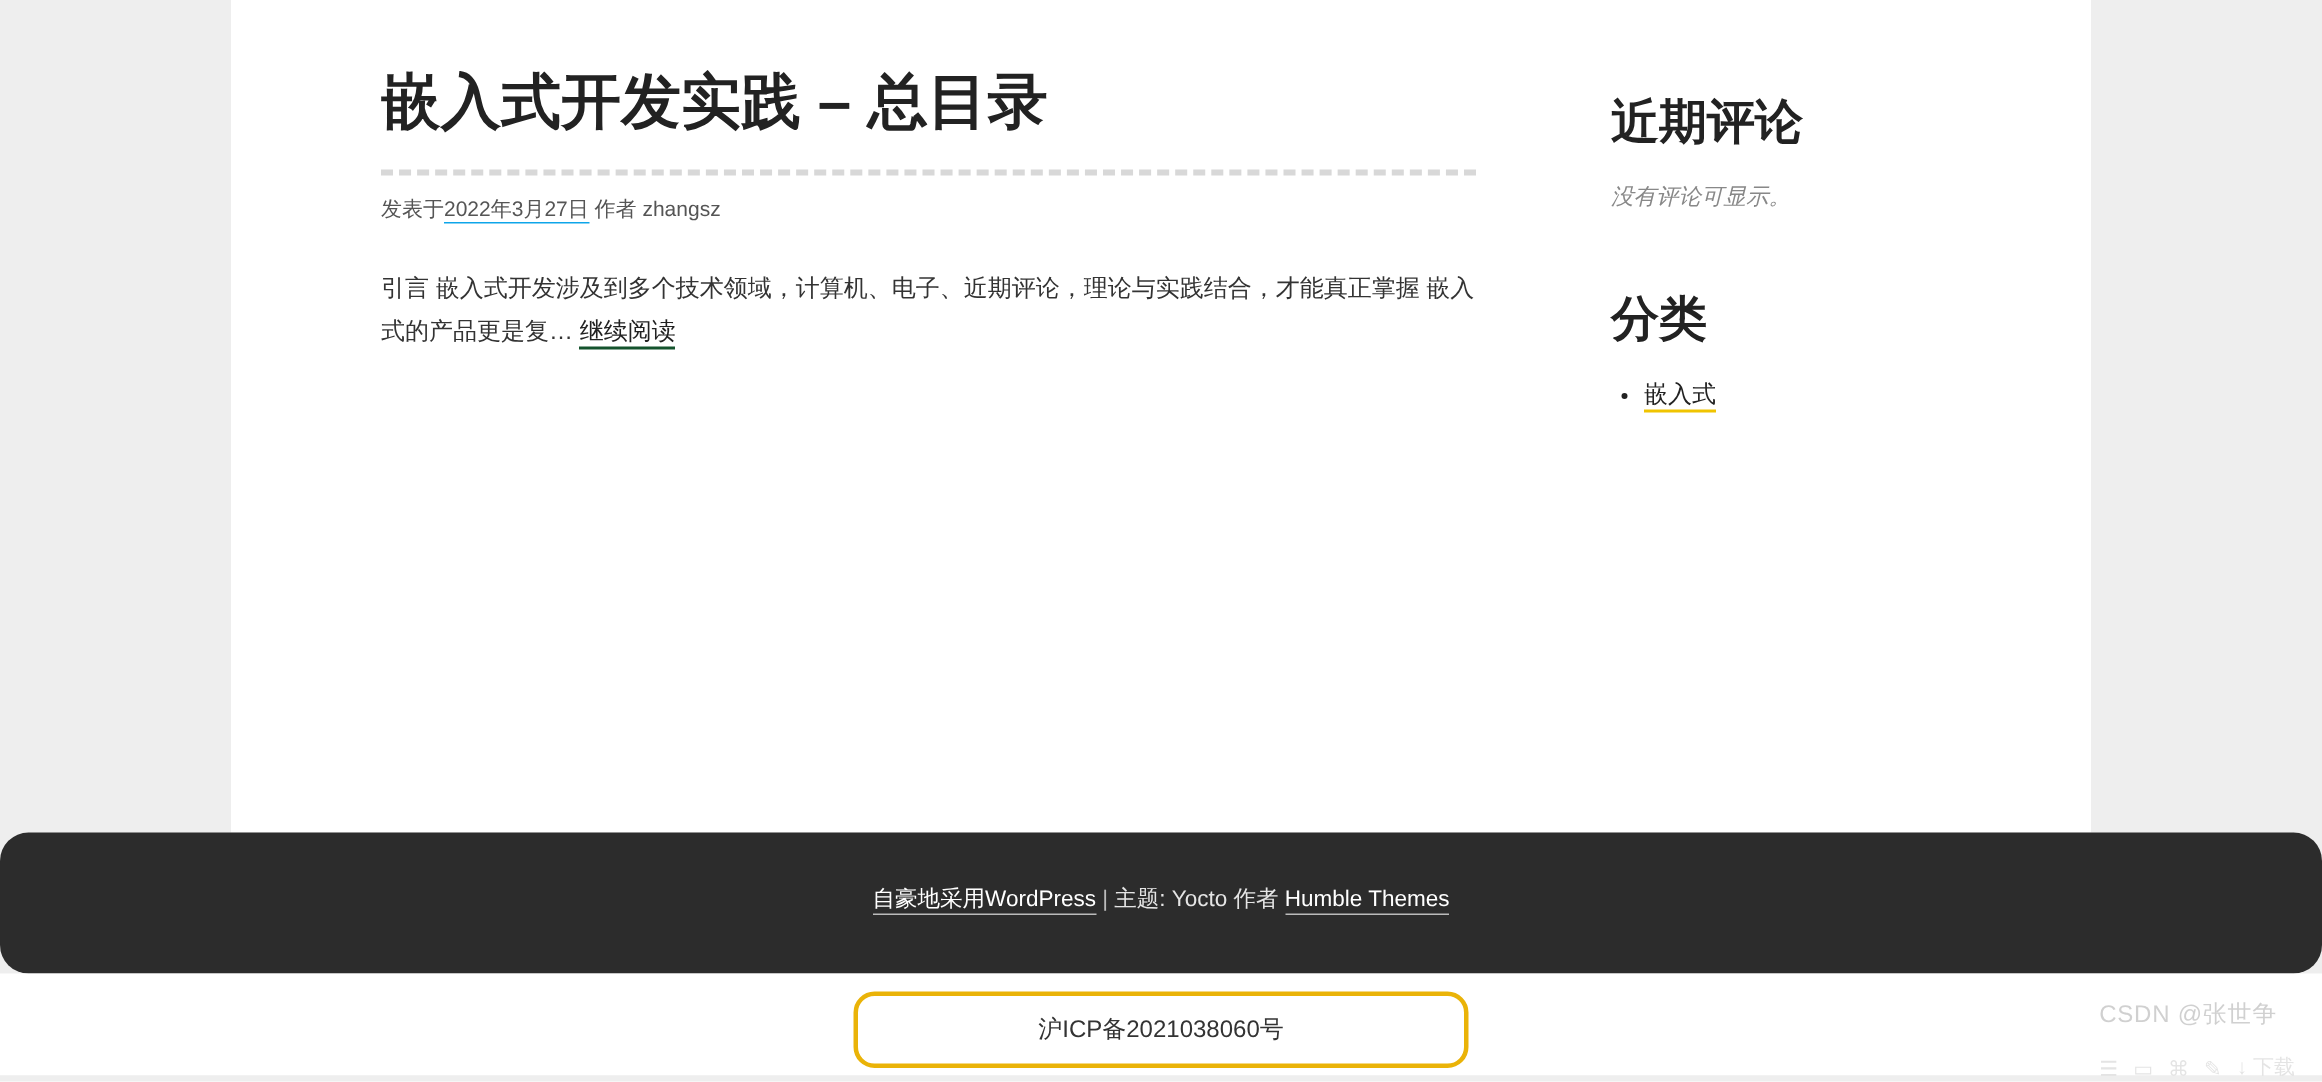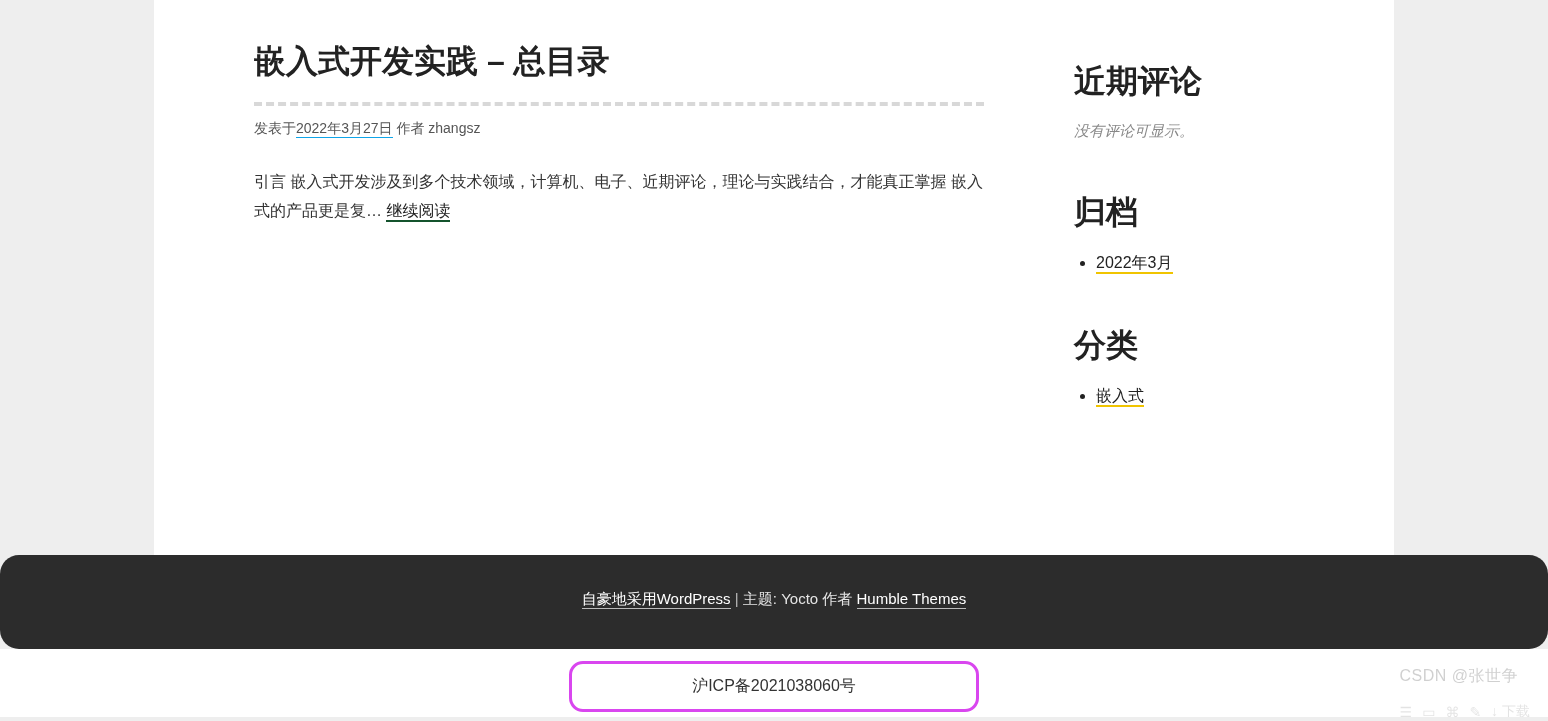--- a/index.html
+++ b/index.html
@@ -24,21 +24,21 @@
   }
   .main-col {
     flex: 1;
     padding: 40px 60px 0 100px;
   }
   .sidebar {
     width: 320px;
     padding: 60px 40px 0 0;
   }
   .post-title {
-    font-size: 32px;
+    font-size: 40px;
     font-weight: 700;
     color: #222;
     margin-bottom: 18px;
   }
   .dashed-sep {
     border: none;
     border-top: 4px dashed #d8d8d8;
     margin-bottom: 14px;
     width: 730px;
   }
@@ -113,21 +113,21 @@
     width: 1548px;
     background: #fff;
     text-align: center;
     padding: 18px 0 8px 0;
     position: relative;
     height: 68px;
   }
   .icp-box {
     display: inline-block;
     padding: 12px 120px;
-    border: 3px solid #d946ef;
+    border: 3px solid #eab308;
     border-radius: 14px;
     font-size: 16px;
     color: #333;
     position: relative;
     top: -6px;
   }
   .watermark {
     position: absolute;
     right: 30px;
     bottom: 30px;
@@ -168,26 +168,20 @@
       </p>
     </div>
 
     <div class="sidebar">
 
       <div class="widget">
         <h3 class="widget-title">近期评论</h3>
         <div class="widget-empty">没有评论可显示。</div>
       </div>
 
-      <div class="widget">
-        <h3 class="widget-title">归档</h3>
-        <ul>
-          <li><span class="side-link">2022年3月</span></li>
-        </ul>
-      </div>
 
       <div class="widget">
         <h3 class="widget-title">分类</h3>
         <ul>
           <li><span class="side-link">嵌入式</span></li>
         </ul>
       </div>
 
     </div>
 

